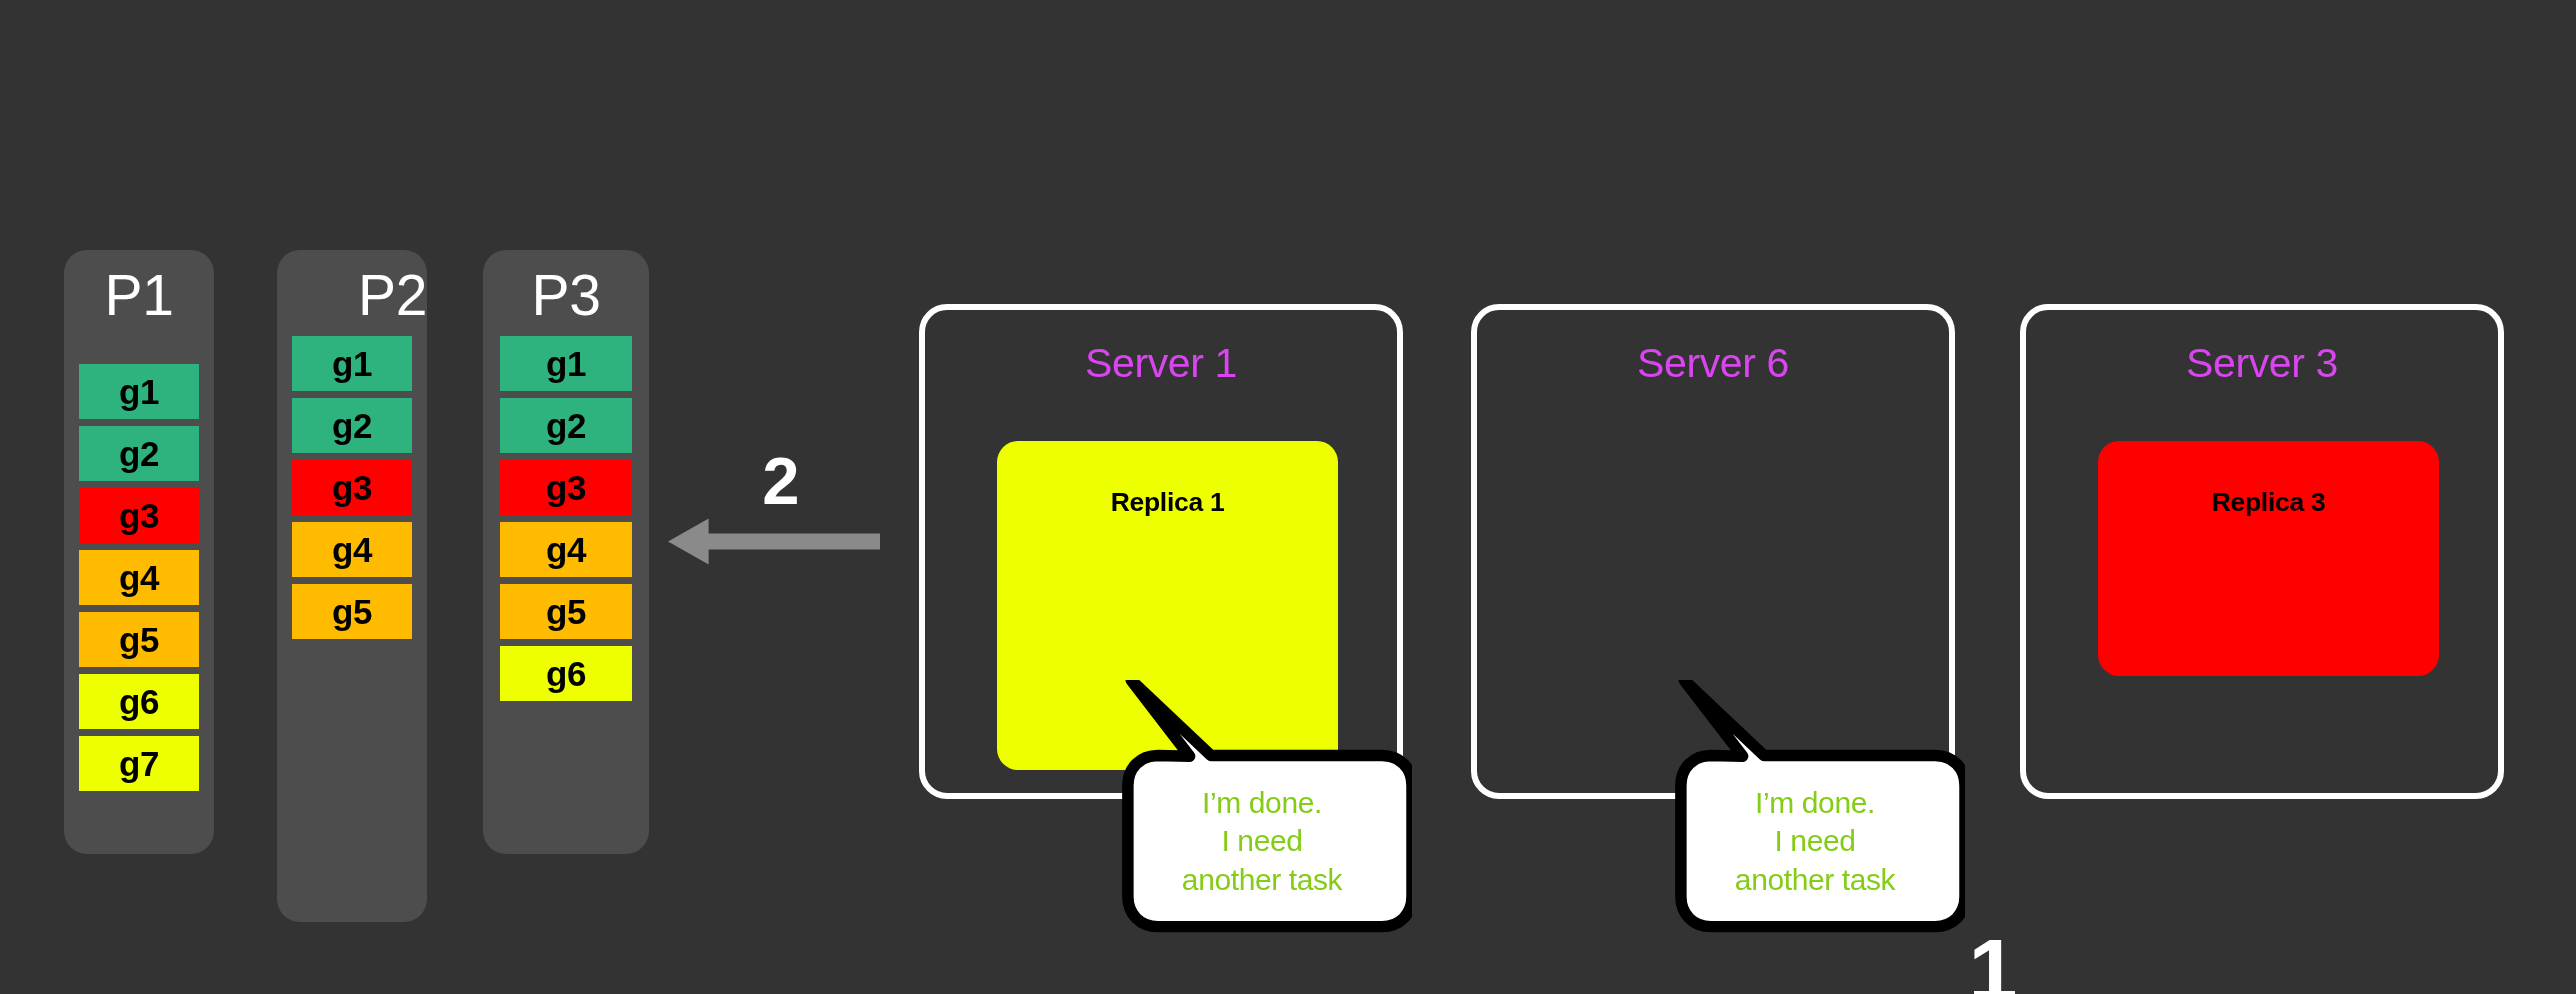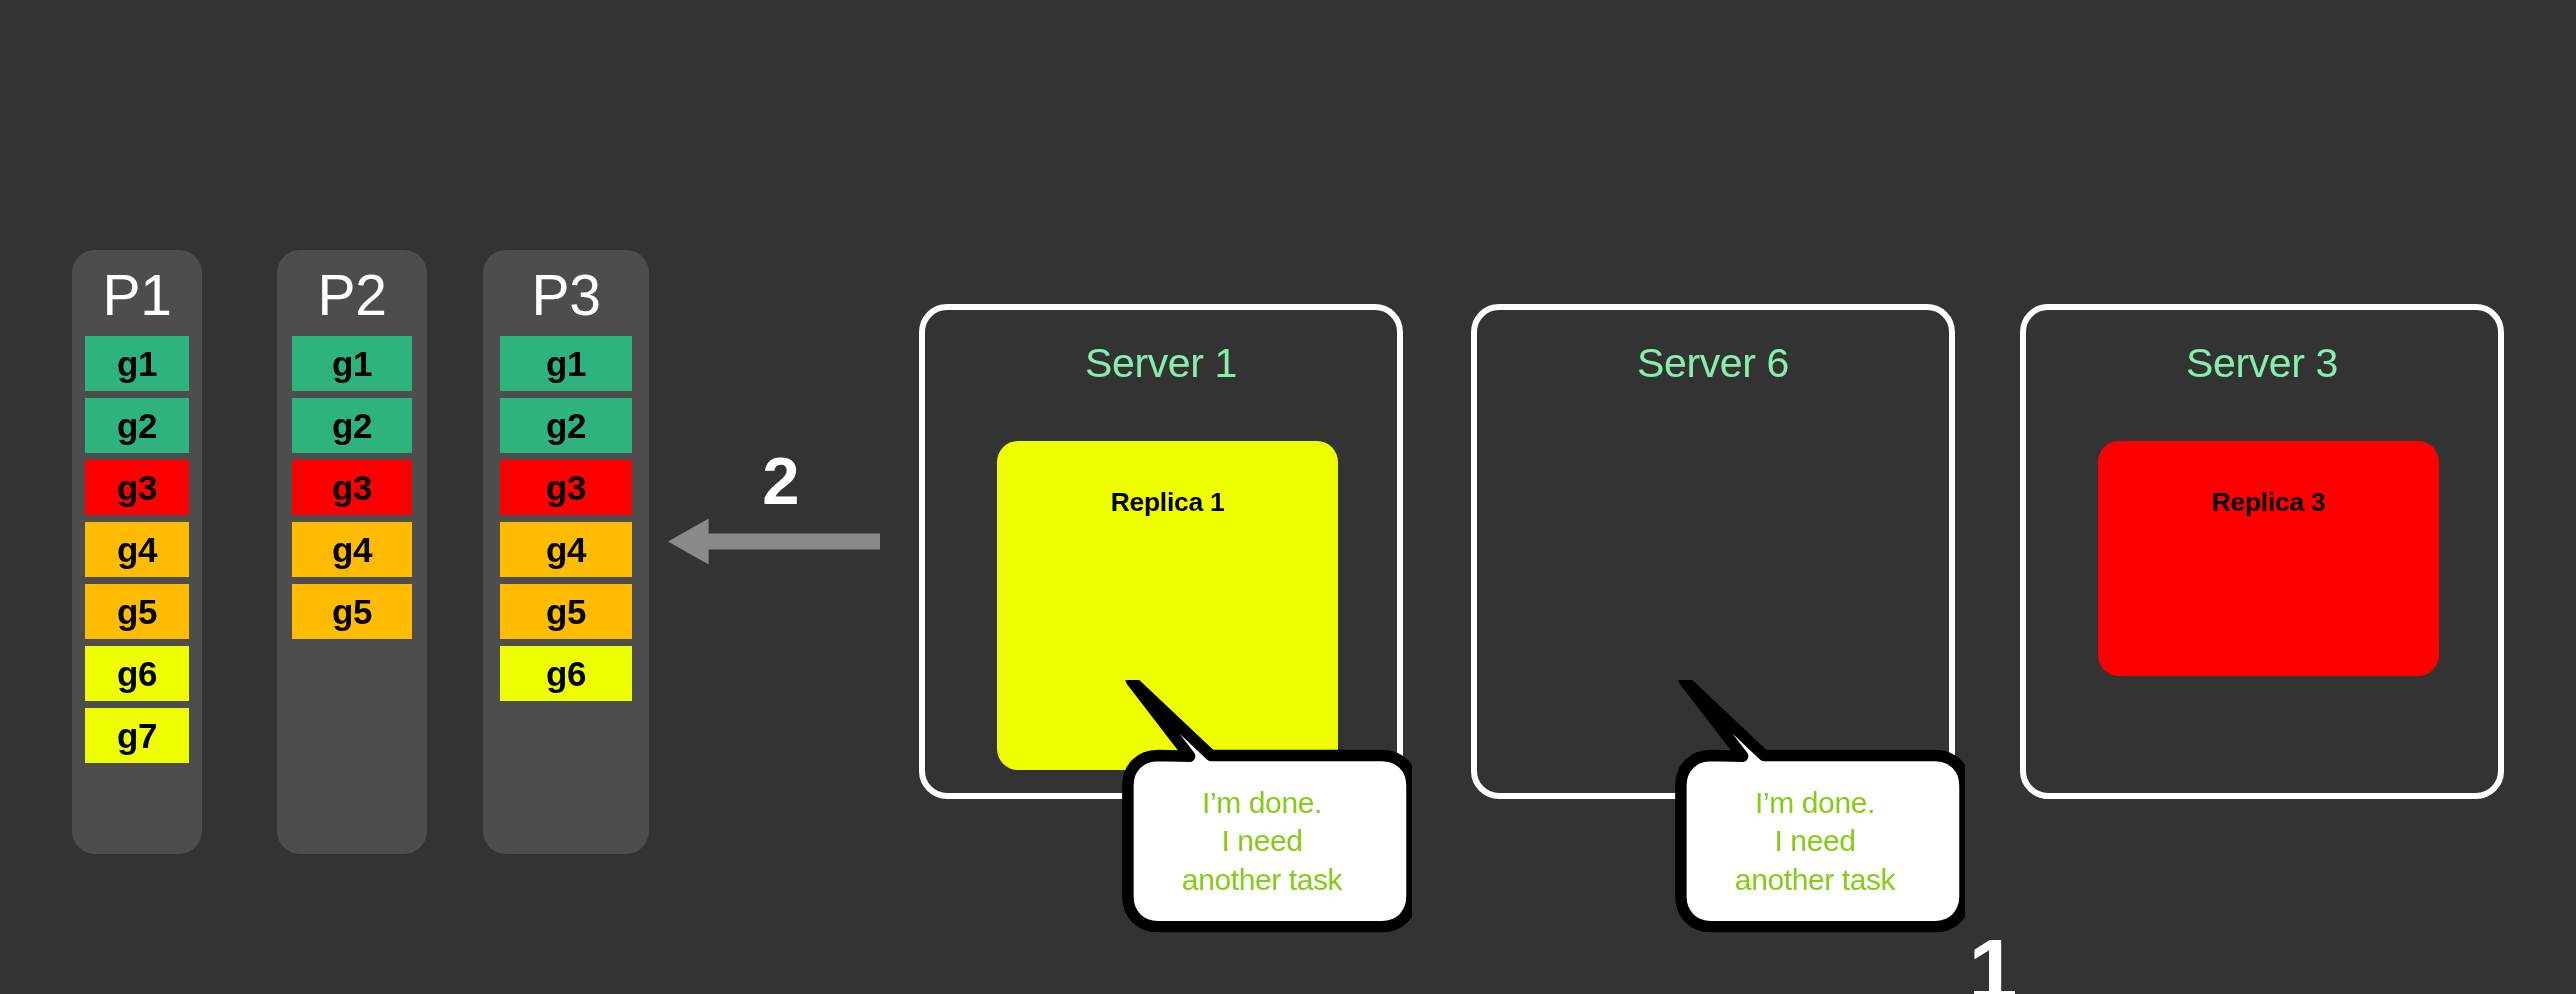--- a/index.html
+++ b/index.html
@@ -80,21 +80,21 @@
     border: 6.2px solid #ffffff;
     border-radius: 28px;
     box-sizing: border-box;
     background: #333333;
   }
   .server-title {
     position: absolute;
     left: 0; right: 0;
     top: 30px;
     text-align: center;
-    color: #86efac;
+    color: #d946ef;
     font-size: 41px;
     font-weight: 400;
     letter-spacing: -0.4px;
     user-select: none;
   }
   .replica-box {
     position: absolute;
     border-radius: 21px;
     box-sizing: border-box;
   }
@@ -127,34 +127,34 @@
     letter-spacing: -0.4px;
     user-select: none;
   }
   .bubble-text div { white-space: nowrap; }
 </style>
 </head>
 <body>
 
 <div id="stage">
 
-  <div class="partition" style="left:72px; top:250px; width:130px; height:604px;">
+  <div class="partition" style="left:64px; top:250px; width:150px; height:604px;gap:28px;">
     <div class="partition-title">P1</div>
     <div class="task-list">
       <div class="task-block" style="background:#2eb37e;">g1</div>
       <div class="task-block" style="background:#2eb37e;">g2</div>
       <div class="task-block" style="background:#ff0000;">g3</div>
       <div class="task-block" style="background:#ffbb00;">g4</div>
       <div class="task-block" style="background:#ffbb00;">g5</div>
       <div class="task-block" style="background:#eeff00;">g6</div>
       <div class="task-block" style="background:#eeff00;">g7</div>
     </div>
   </div>
 
-  <div class="partition" style="left:277px; top:250px; width:150px; height:604px;">
+  <div class="partition" style="left:277px; top:250px; width:150px; height:672px;align-items:flex-end;">
     <div class="partition-title">P2</div>
     <div class="task-list">
       <div class="task-block" style="background:#2eb37e;">g1</div>
       <div class="task-block" style="background:#2eb37e;">g2</div>
       <div class="task-block" style="background:#ff0000;">g3</div>
       <div class="task-block" style="background:#ffbb00;">g4</div>
       <div class="task-block" style="background:#ffbb00;">g5</div>
     </div>
   </div>
 

